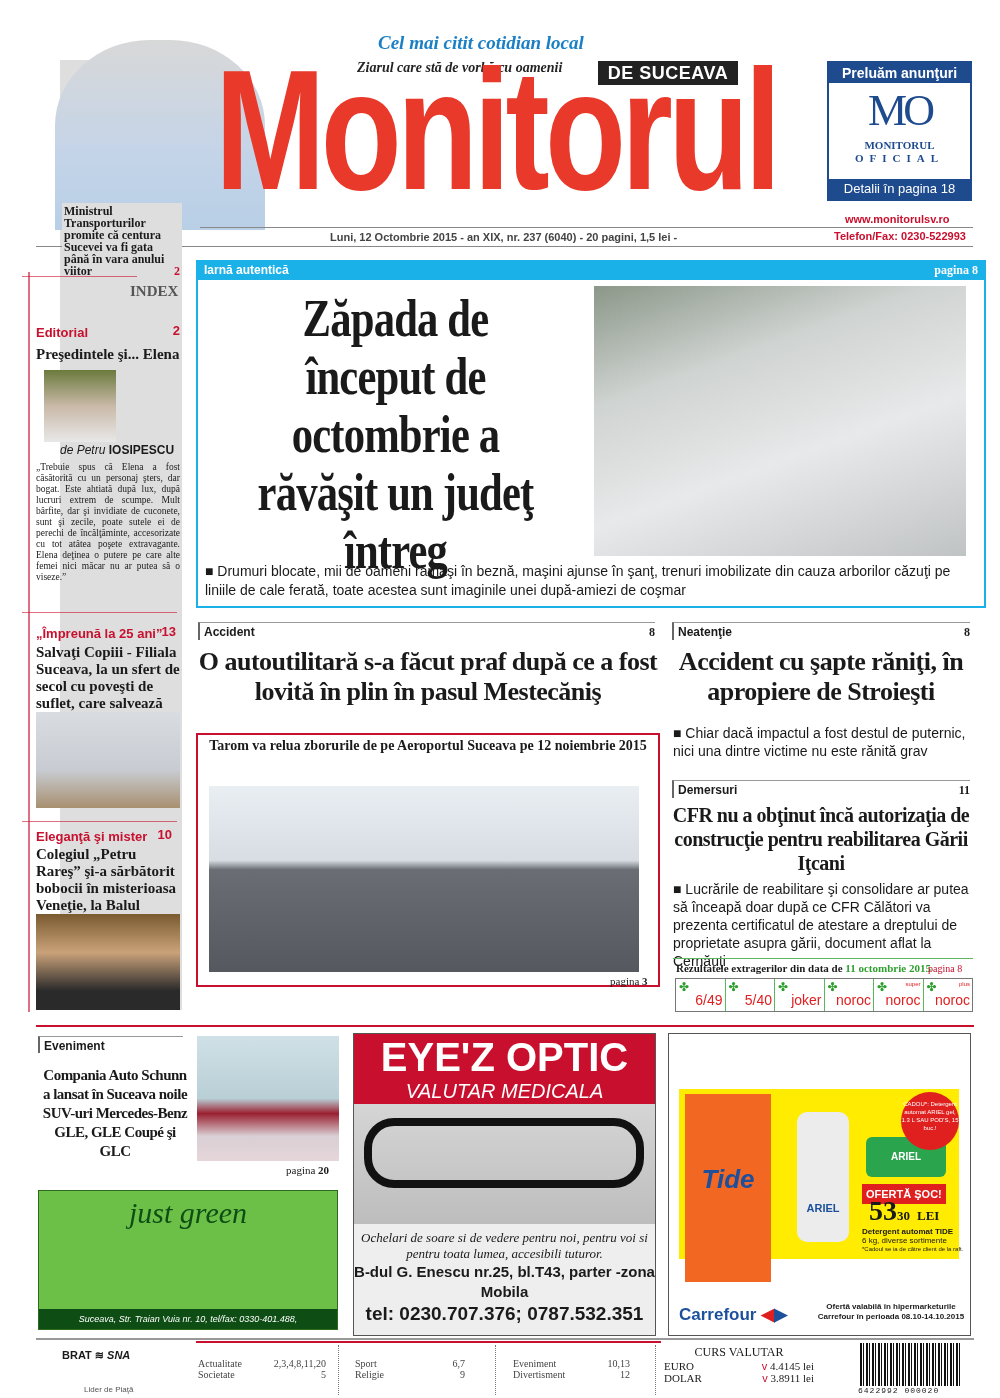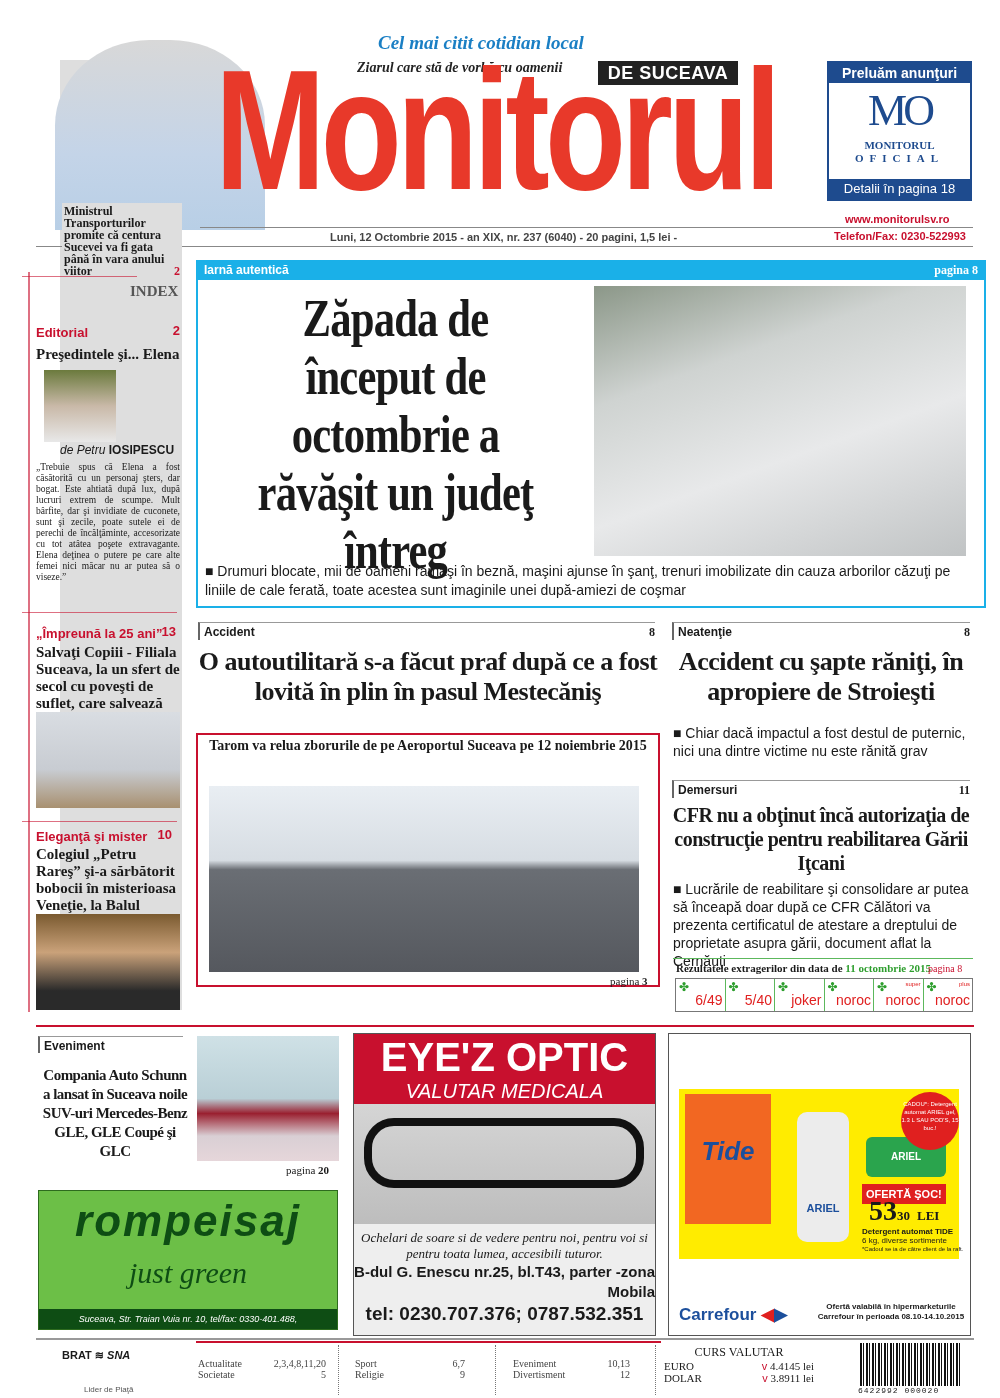--- a/index.html
+++ b/index.html
@@ -64,25 +64,25 @@
 #romp .logo{color:#0e4d14;font-family:"Liberation Sans",sans-serif;font-weight:bold;font-style:italic;font-size:44px;text-align:center;line-height:60px;letter-spacing:2px}
 #romp .slogan{color:#0e4d14;font-family:"Liberation Serif",serif;font-style:italic;font-weight:normal;font-size:30px;text-align:center;line-height:44px}
 #romp .addr{position:absolute;left:0;bottom:0;width:100%;height:20px;background:#0e4d14;color:#fff;font-family:"Liberation Sans",sans-serif;font-style:italic;font-size:9px;line-height:20px;text-align:center}
 #eyes{left:353px;top:1033px;width:303px;height:303px;border:1px solid #555;background:#eee}
 #eyes .top{background:#c8102e;height:70px;color:#fff;text-align:center}
 #eyes .brand{font-family:"Liberation Sans",sans-serif;font-weight:bold;font-size:40px;line-height:46px}
 #eyes .sub{font-family:"Liberation Sans",sans-serif;font-size:20px;line-height:22px;font-style:italic}
 #eyes .img{height:120px;background:linear-gradient(180deg,#d5d5d5,#bdbdbd);position:relative}
 #eyes .glasses{position:absolute;left:10px;top:14px;width:280px;height:70px;border:8px solid #111;border-radius:30px}
 #eyes .script{font-style:italic;font-size:13px;text-align:center;line-height:16px;padding-top:6px;font-family:"Liberation Serif",serif}
-#eyes .addr{font-family:"Liberation Sans",sans-serif;font-weight:bold;font-size:15px;text-align:right;line-height:20px}
+#eyes .addr{font-family:"Liberation Sans",sans-serif;font-weight:bold;font-size:15px;text-align:center;line-height:20px}
 #eyes .tel{font-family:"Liberation Sans",sans-serif;font-weight:bold;font-size:19px;text-align:center;line-height:24px}
 #carrefour{left:668px;top:1033px;width:303px;height:303px;border:1px solid #555;background:#fff}
 #carrefour .yellow{position:absolute;left:10px;top:55px;width:280px;height:170px;background:#ffec00}
-#carrefour .tide{position:absolute;left:16px;top:60px;width:86px;height:130px;background:#f26722;color:#1c4f9c;font-family:"Liberation Sans",sans-serif;font-weight:bold;font-style:italic;font-size:26px;text-align:center;padding-top:42px}
+#carrefour .tide{position:absolute;left:16px;top:60px;width:86px;height:188px;background:#f26722;color:#1c4f9c;font-family:"Liberation Sans",sans-serif;font-weight:bold;font-style:italic;font-size:26px;text-align:center;padding-top:70px}
 #carrefour .ariel{position:absolute;left:128px;top:78px;width:52px;height:130px;background:#ececec;border-radius:10px;color:#1c4f9c;font-family:"Liberation Sans",sans-serif;font-weight:bold;font-size:11px;text-align:center;padding-top:90px}
 #carrefour .pods{position:absolute;left:197px;top:103px;width:80px;height:40px;background:#2aa44d;border-radius:6px;color:#fff;font-family:"Liberation Sans",sans-serif;font-weight:bold;font-size:10px;text-align:center;line-height:40px}
 #carrefour .gift{position:absolute;left:232px;top:58px;width:58px;height:58px;border-radius:50%;background:#e0201f;color:#fff;font-family:"Liberation Sans",sans-serif;font-size:6px;text-align:center;padding-top:8px;line-height:8px}
 #carrefour .soc{position:absolute;left:193px;top:150px;font-family:"Liberation Sans",sans-serif;font-weight:bold;color:#fff;background:#e0201f;font-size:11px;padding:4px 4px}
 #carrefour .price{position:absolute;left:200px;top:163px;font-family:Liberation Serif, serif;font-weight:bold;font-size:28px;line-height:28px}
 #carrefour .price small{font-size:13px}
 #carrefour .prod{position:absolute;left:193px;top:193px;font-family:"Liberation Sans",sans-serif;font-weight:bold;font-size:8px;line-height:9px}
 #carrefour .logo{position:absolute;left:10px;top:270px;font-family:"Liberation Sans",sans-serif;font-weight:bold;color:#1c4f9c;font-size:17px}
 #carrefour .offer{position:absolute;left:148px;top:268px;font-family:Liberation Sans, sans-serif;font-weight:bold;font-size:8px;line-height:10px;text-align:center}
 
@@ -206,21 +206,20 @@
 
 <div class="abs" id="red-sep"></div>
 <div class="abs kicker" style="left:38px;top:1036px;width:145px">
   <span>Eveniment</span>
 </div>
 <div class="abs headline" style="left:40px;top:1066px;width:150px;font-size:15px;line-height:19px">Compania Auto Schunn a lansat în Suceava noile SUV-uri Mercedes-Benz GLE, GLE Coupé şi GLC</div>
 <div class="abs photo" id="ev-photo"></div>
 <div class="abs" style="left:286px;top:1164px;font-size:11px"><span>pagina</span> <b>20</b></div>
 
 <div class="abs" id="romp">
-  <div class="logo">rompeisaj</div>
   <div class="slogan">just green</div>
   <div class="addr">Suceava, Str. Traian Vuia nr. 10, tel/fax: 0330-401.488, office@rompeisaj.ro</div>
 </div>
 
 <div class="abs" id="eyes">
   <div class="top">
     <div class="brand">EYE'Z OPTIC</div>
     <div class="sub">VALUTAR MEDICALA</div>
   </div>
   <div class="img">

